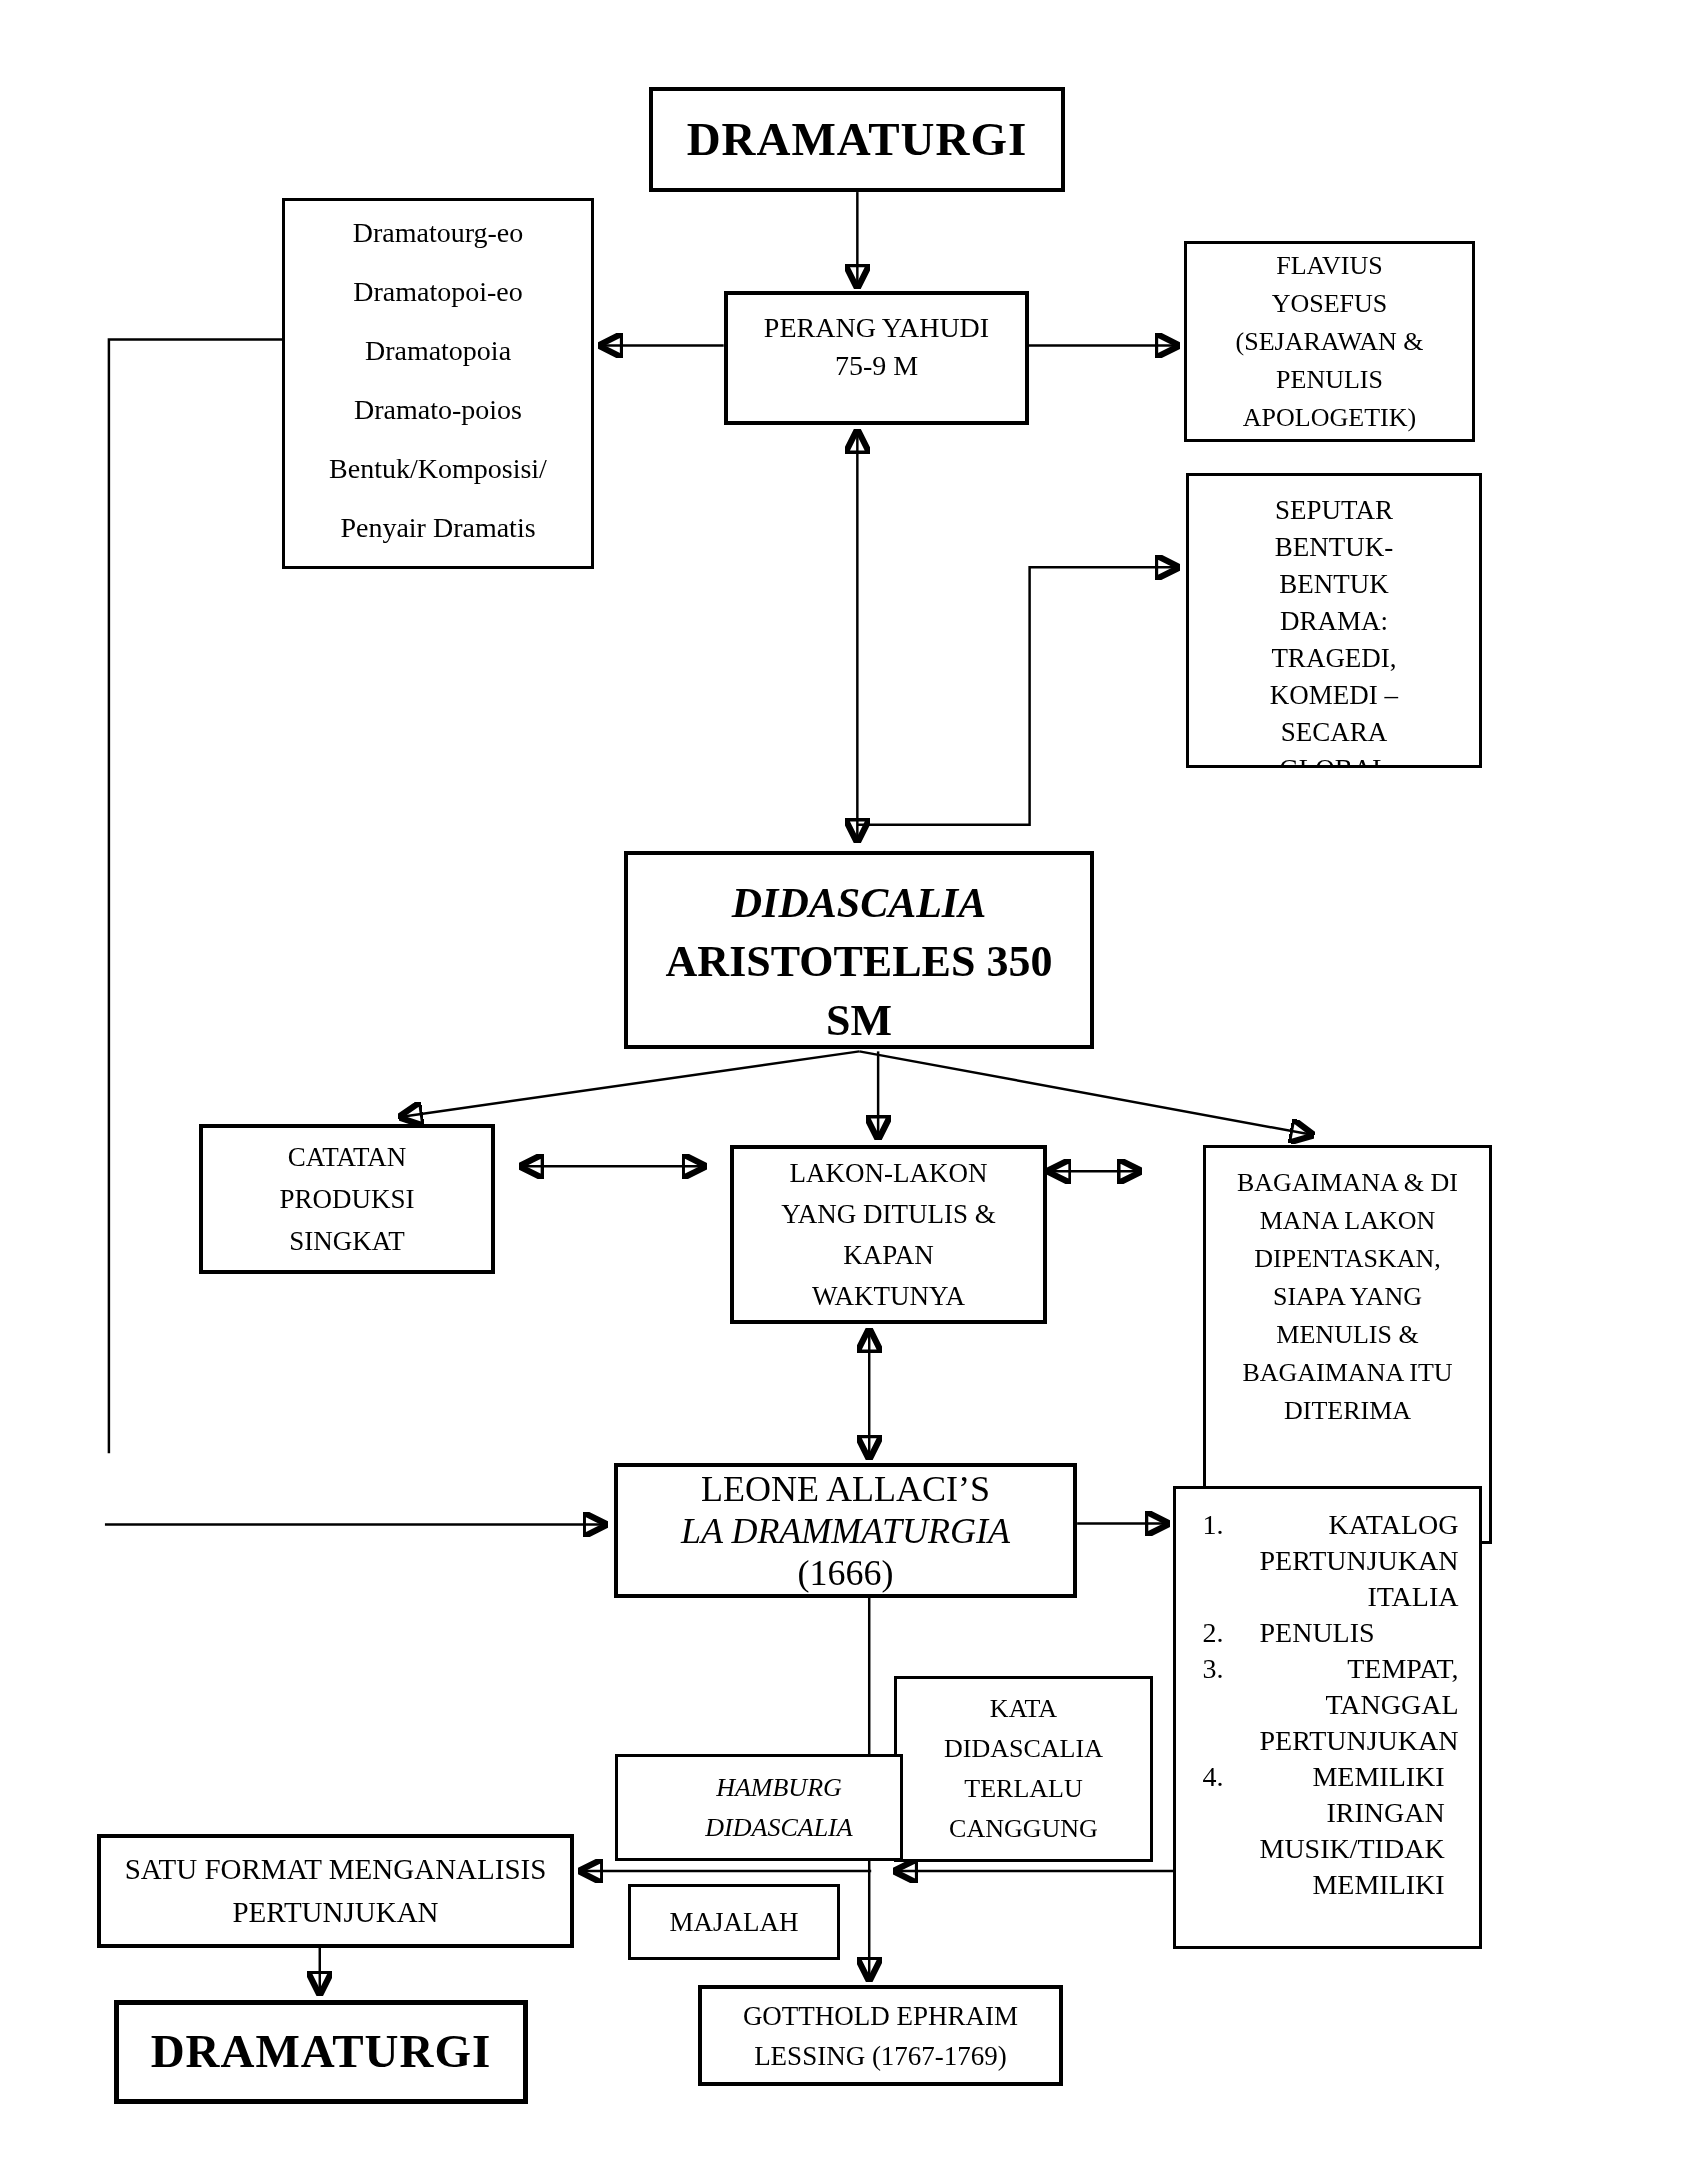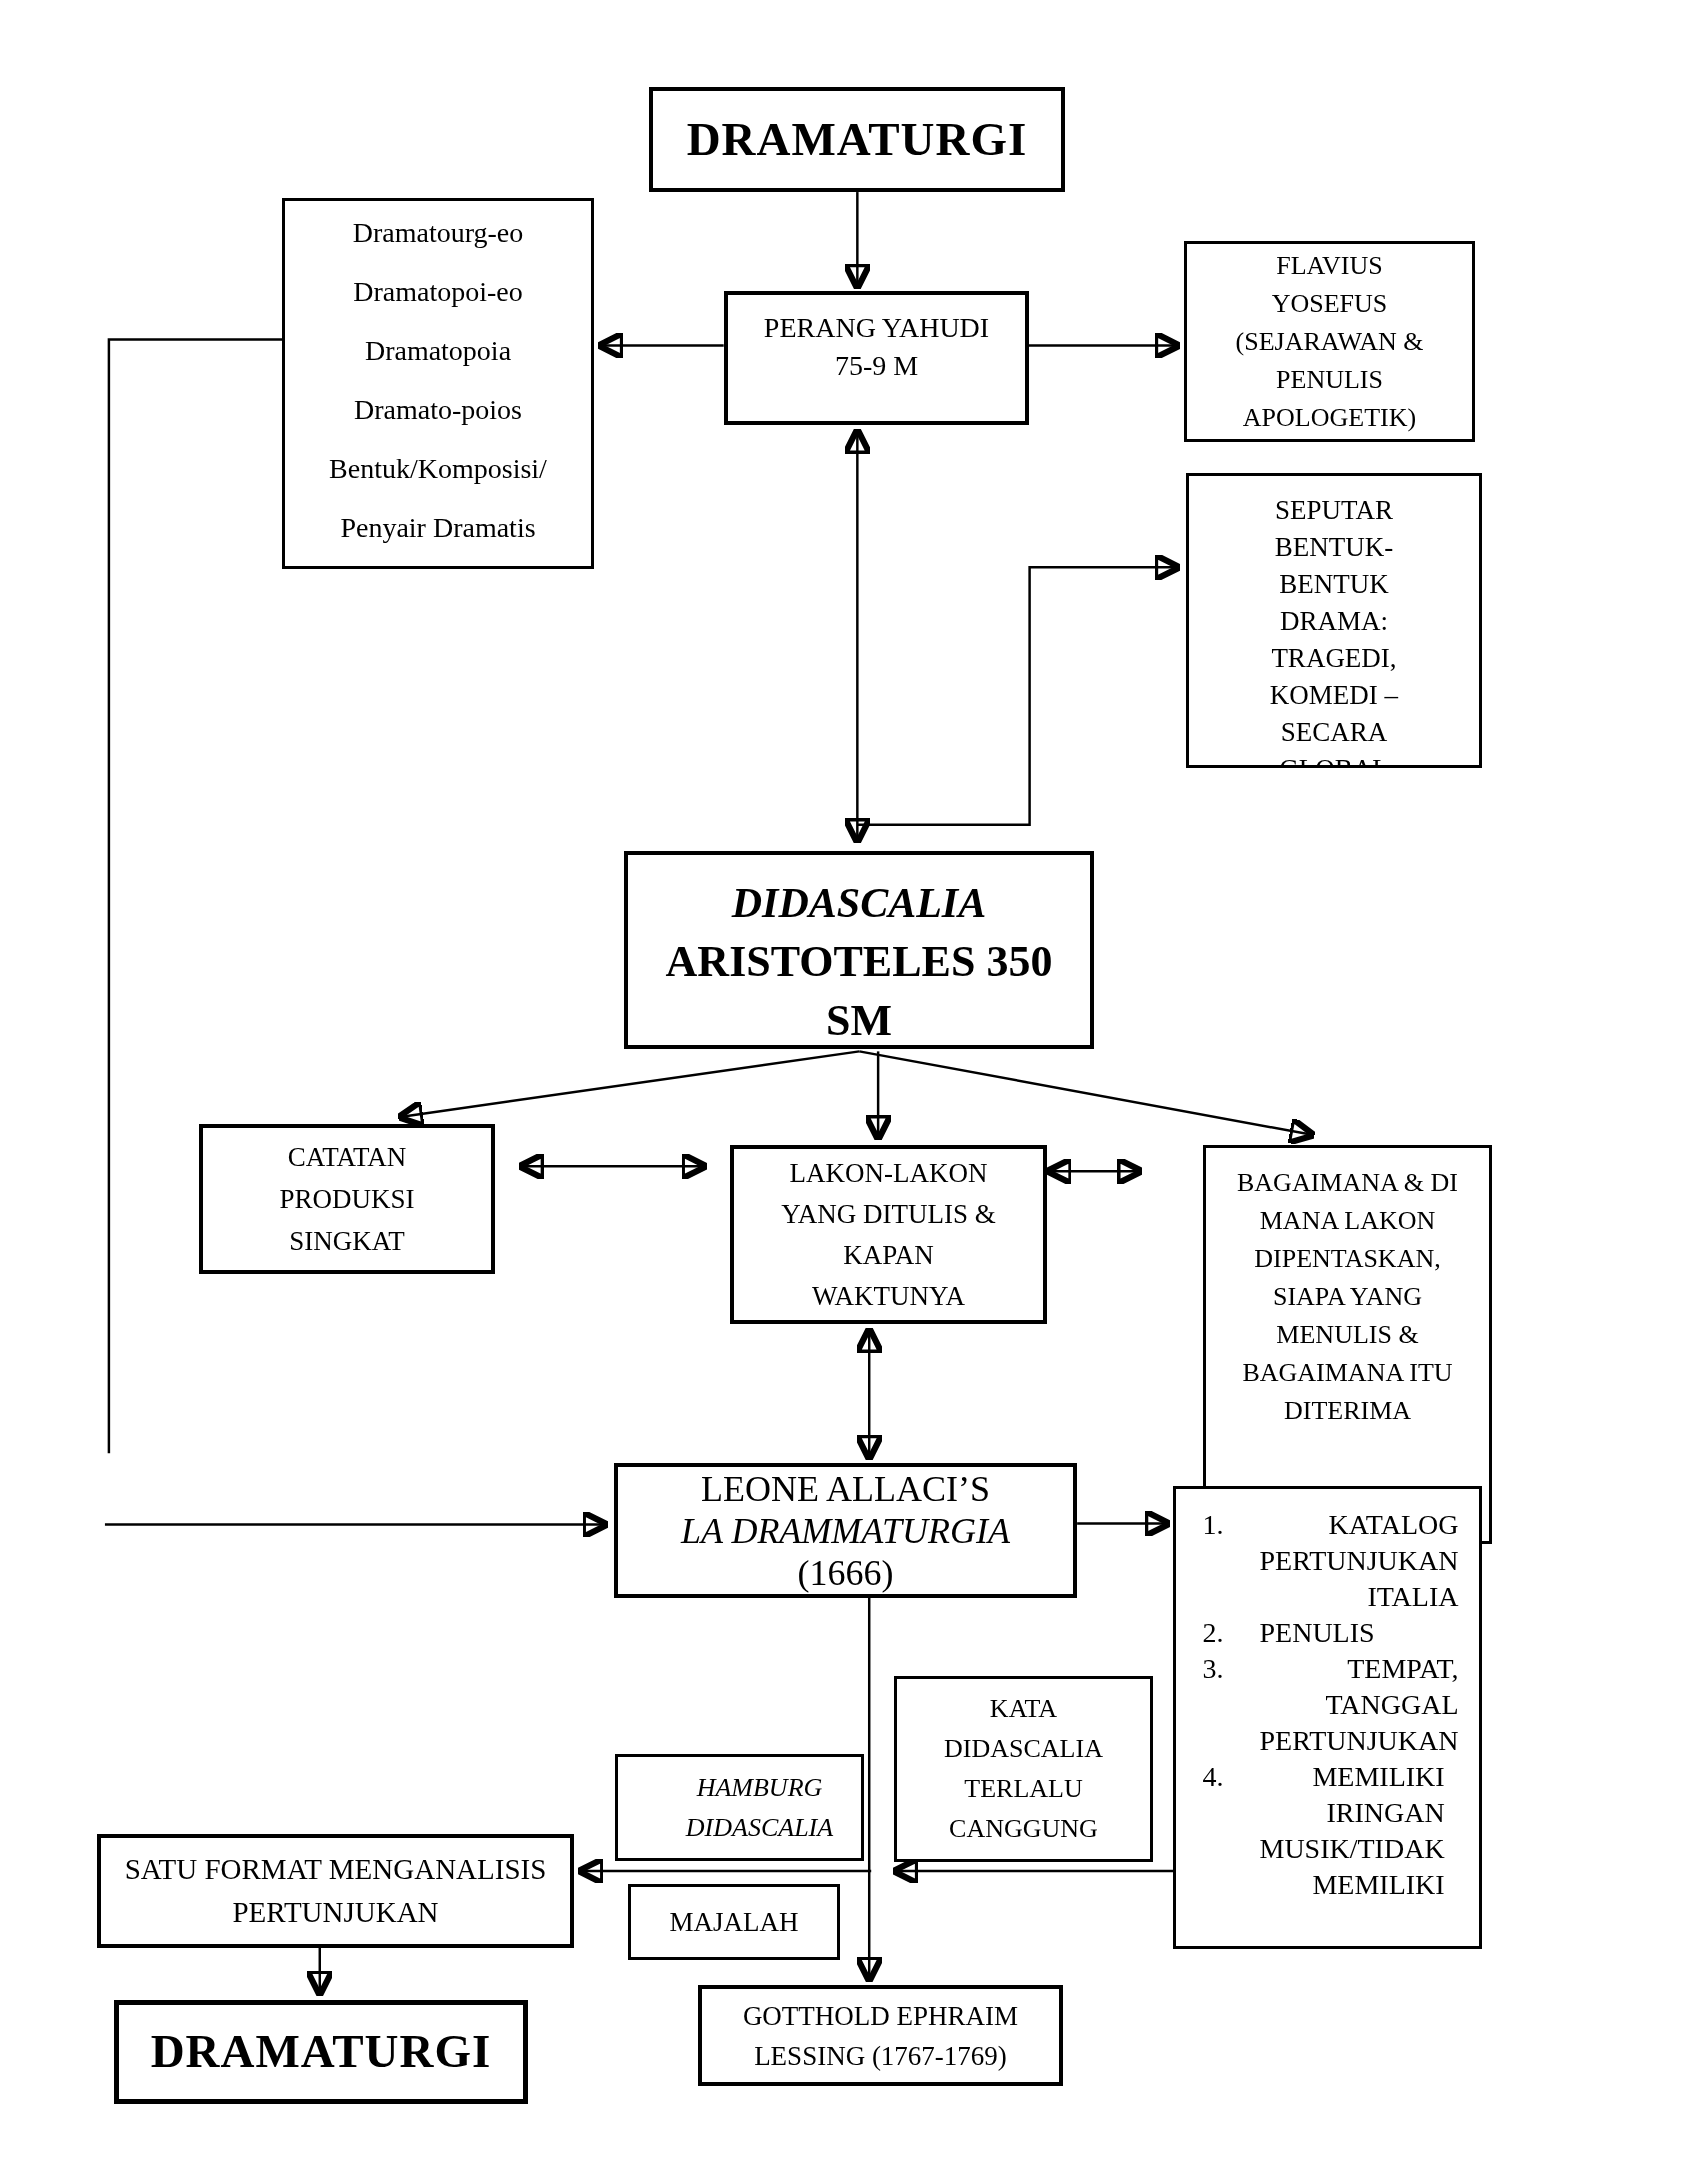--- a/index.html
+++ b/index.html
@@ -170,21 +170,21 @@
     </span>
   </div>
 
   <div class="box" style="left:894px;top:1676px;width:259px;height:186px;">
     <span class="pre t26" style="line-height:40px;text-align:center;">KATA
 DIDASCALIA
 TERLALU
 CANGGUNG</span>
   </div>
 
-  <div class="box" style="left:615px;top:1754px;width:249px;height:107px;padding-left:40px;">
+  <div class="box" style="left:615px;top:1754px;width:288px;height:107px;padding-left:40px;">
     <span class="pre t26 italic" style="line-height:40px;">HAMBURG
 DIDASCALIA</span>
   </div>
 
   <div class="box" style="left:628px;top:1884px;width:212px;height:76px;">
     <span class="t27">MAJALAH</span>
   </div>
 
   <div class="box b4" style="left:97px;top:1834px;width:477px;height:114px;">
     <span class="pre" style="font-size:29px;line-height:43px;">SATU FORMAT MENGANALISIS

